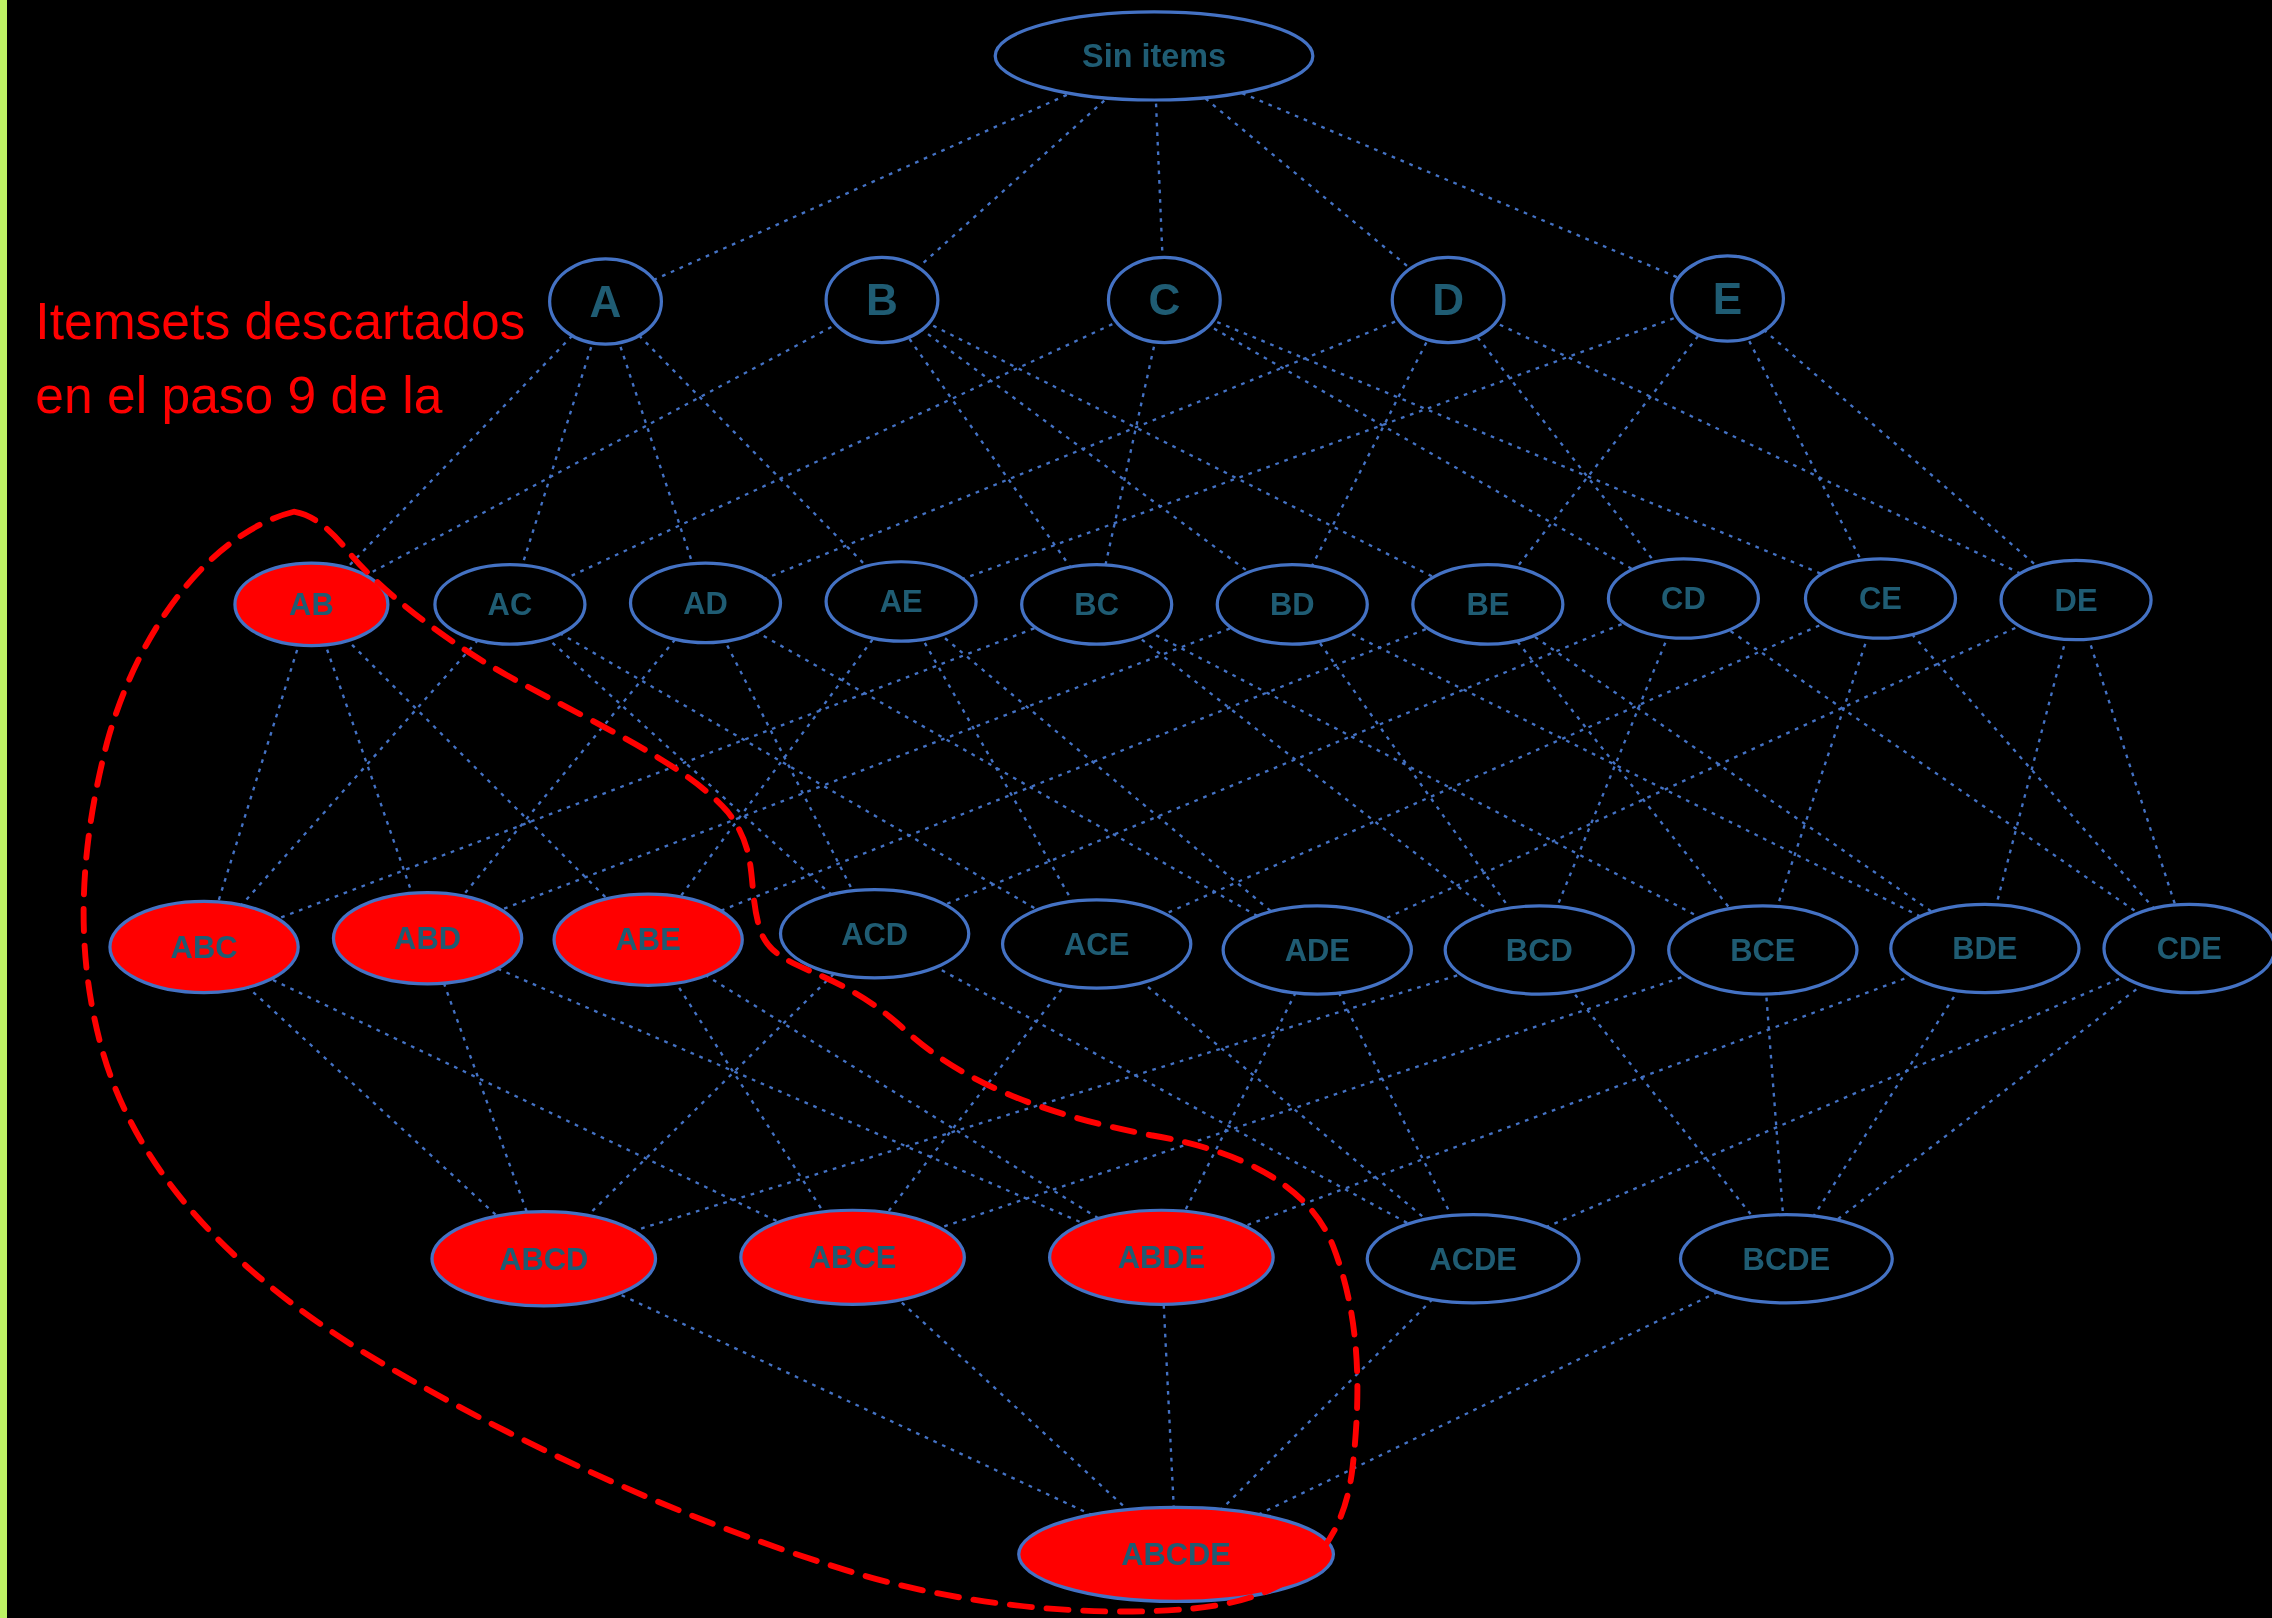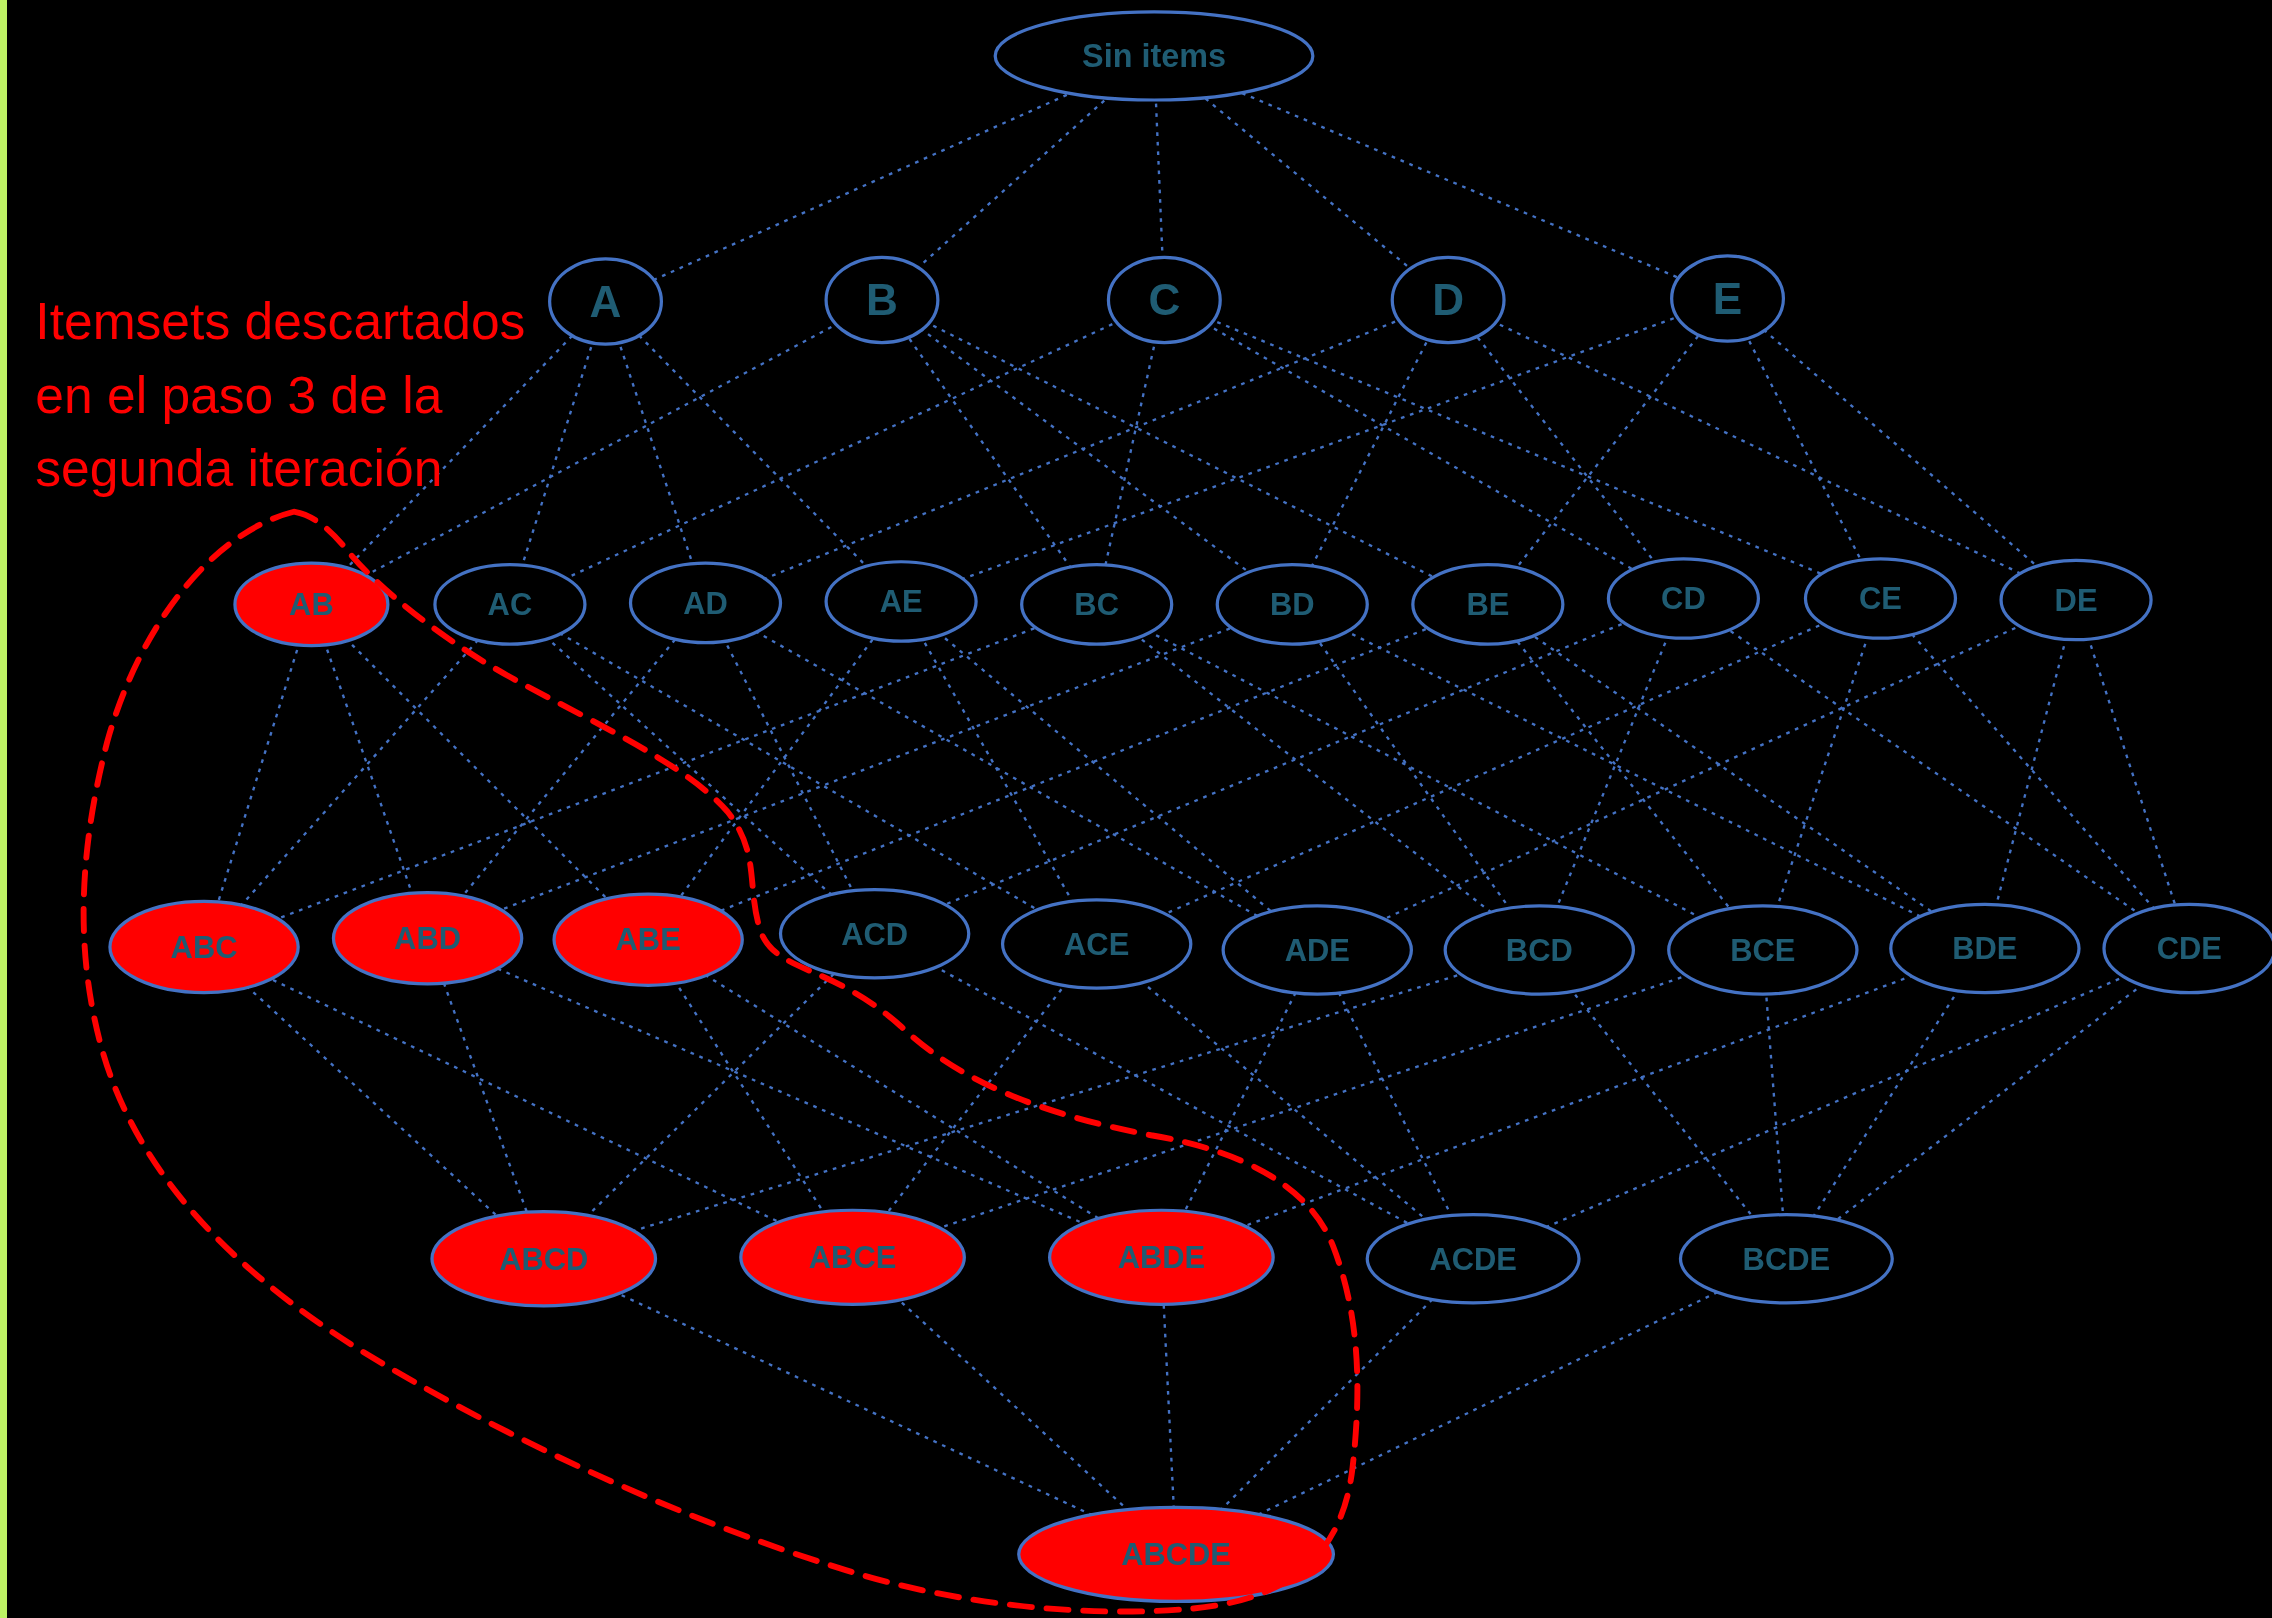--- a/index.html
+++ b/index.html
@@ -253,17 +253,16 @@
         <g>
           <ellipse cx="795" cy="1057" rx="107" ry="32" fill="#FF0000" stroke="#4472C4" stroke-width="2.2"></ellipse>
           <text x="795" y="1057" dy="0.35em" text-anchor="middle" fill="#1F5C73" font-size="21">ABCDE</text>
         </g>
       </g>
       <path d="M 195 348 C 140 362, 90 425, 68 505 C 50 575, 45 645, 65 715 C 88 795, 150 862, 240 918 C 335 976, 455 1032, 565 1066 C 645 1092, 735 1100, 805 1094 C 872 1088, 908 1058, 915 998 C 921 945, 920 895, 902 848 C 886 806, 838 782, 778 772 C 705 758, 648 736, 608 698 C 560 655, 522 662, 512 632 C 503 602, 512 580, 490 552 C 462 520, 400 492, 345 462 C 290 432, 248 395, 232 375 C 220 360, 208 350, 195 348 Z" fill="none" stroke="#FF0000" stroke-width="4" stroke-dasharray="15 10" stroke-linecap="round"></path>
     </svg>
 
   <div class="annotation" style="color: rgb(255, 0, 0);">
     <div>Itemsets descartados</div>
-    <div>en el paso 3 de la</div>
-    <div>segunda iteración</div>
+    <div>en el paso 9 de la</div>
   </div>
 </div>
 
 
 </body></html>

